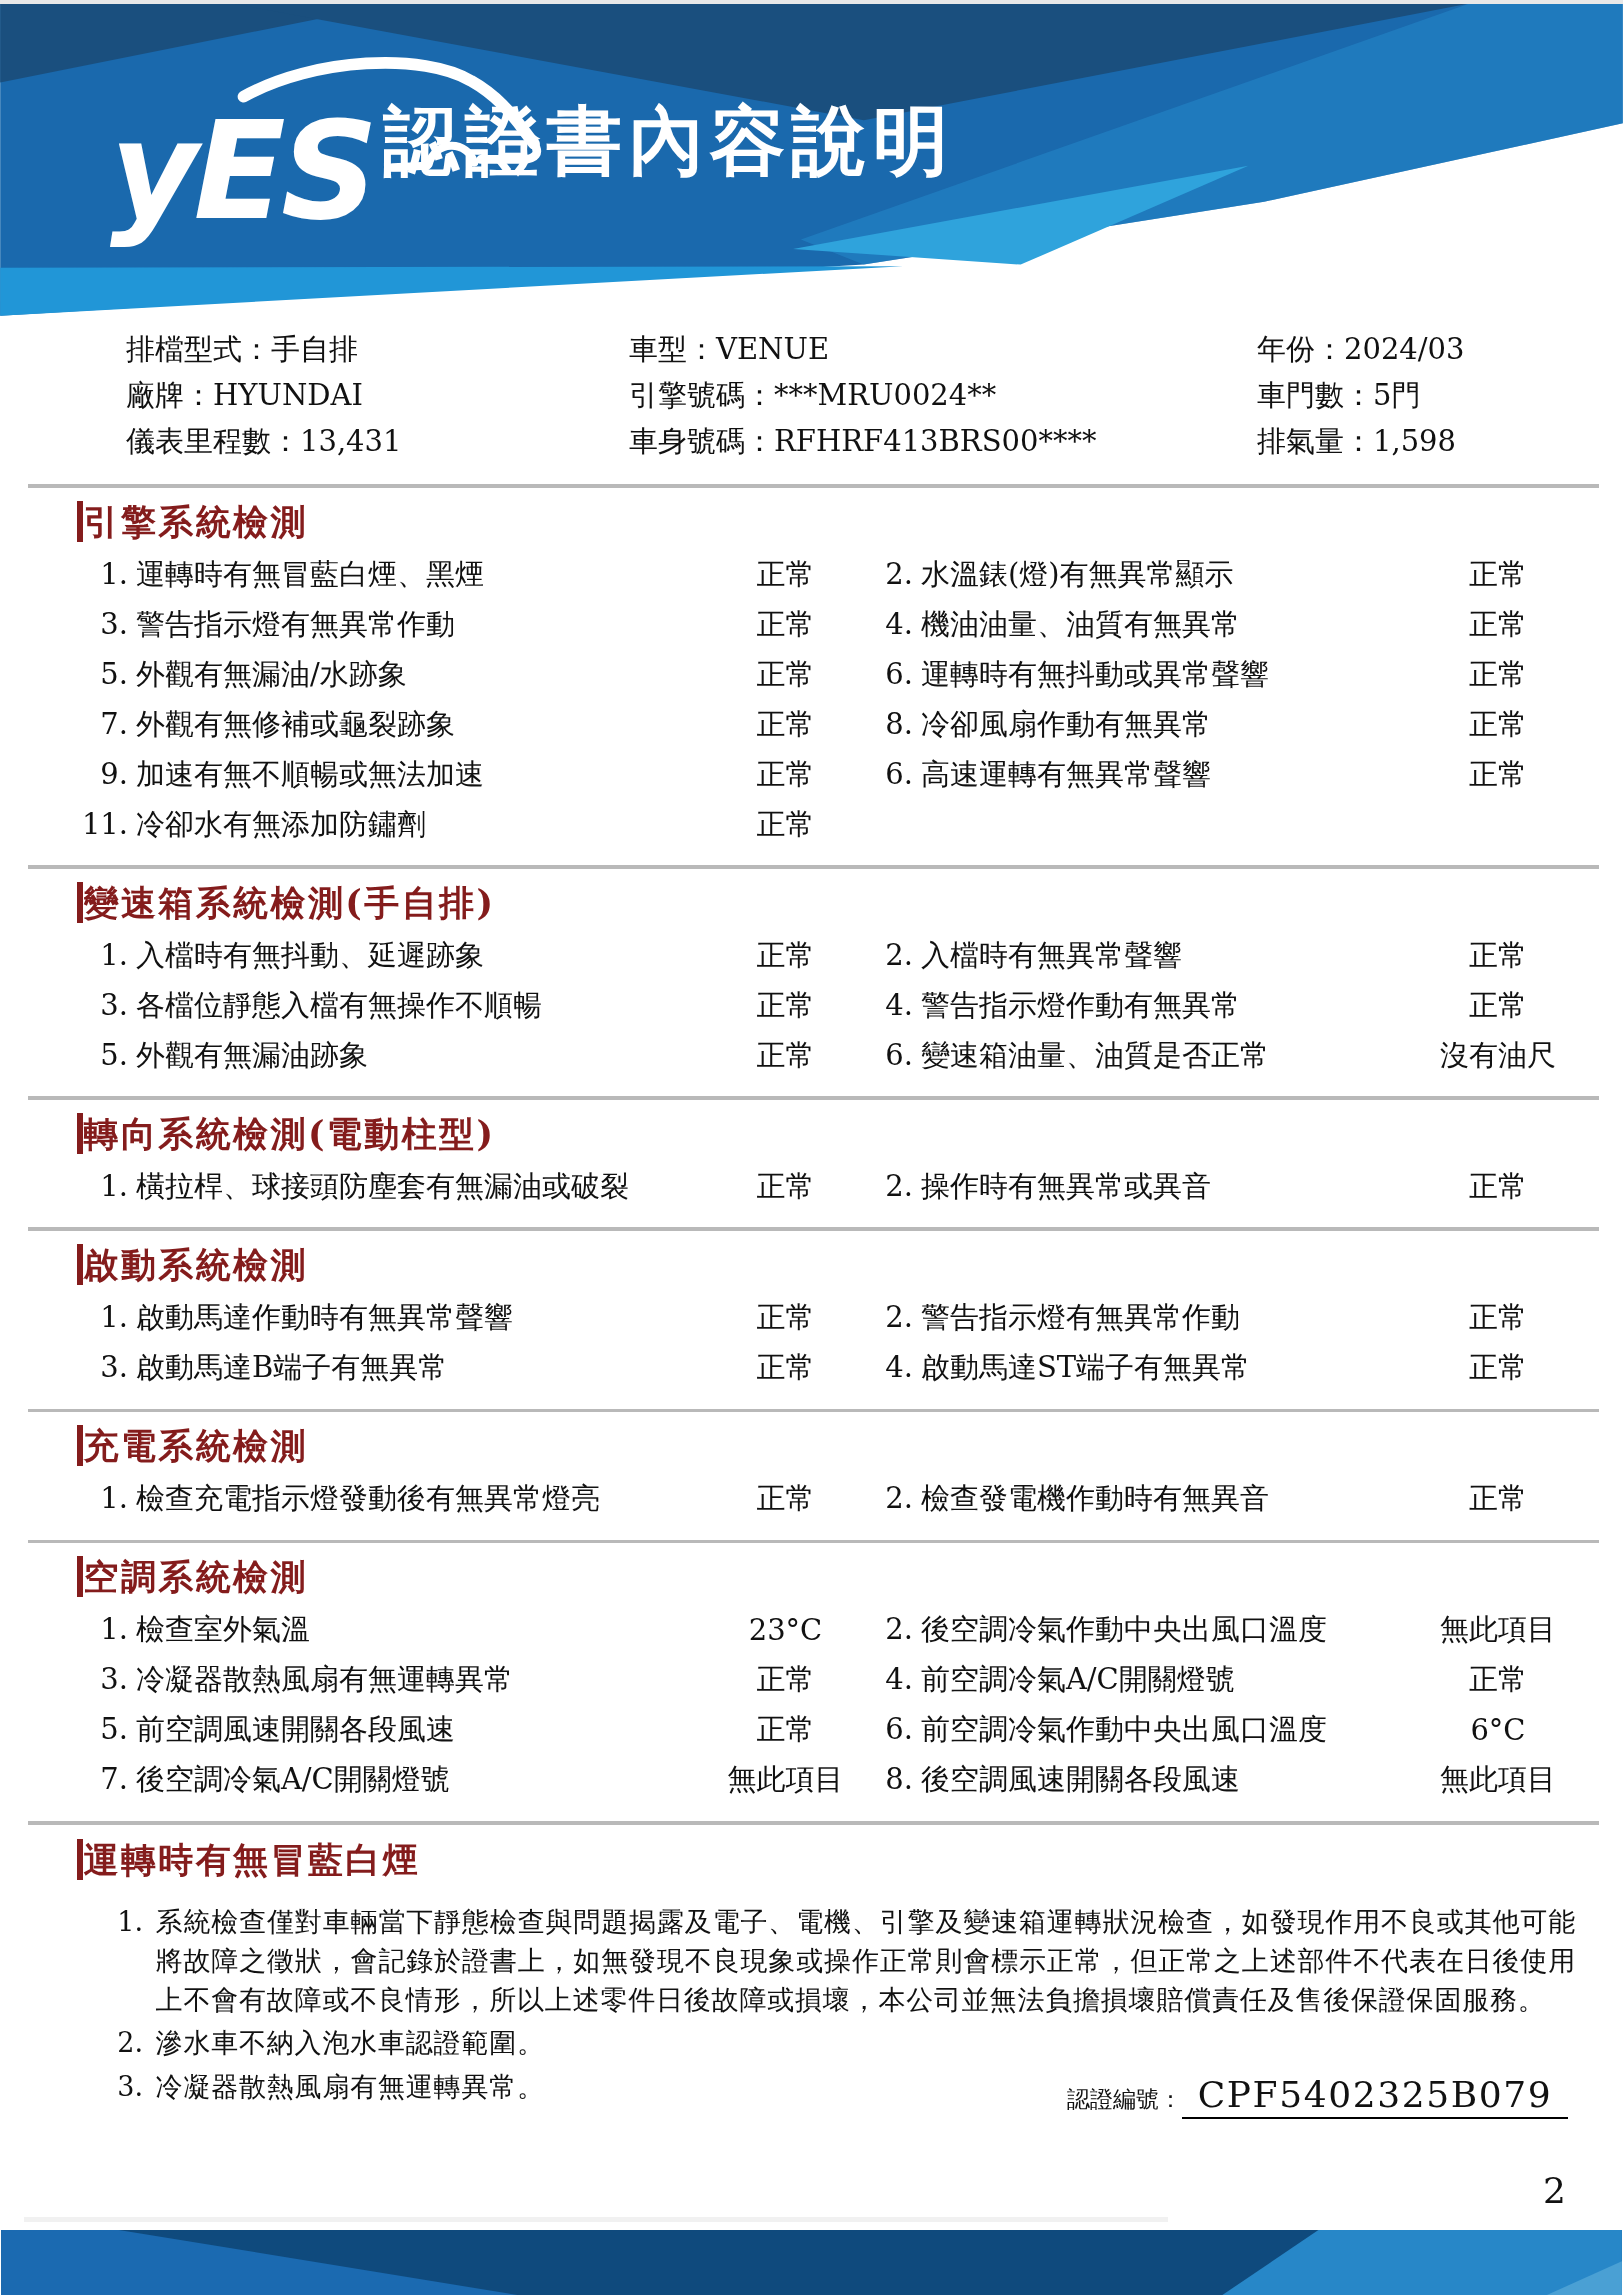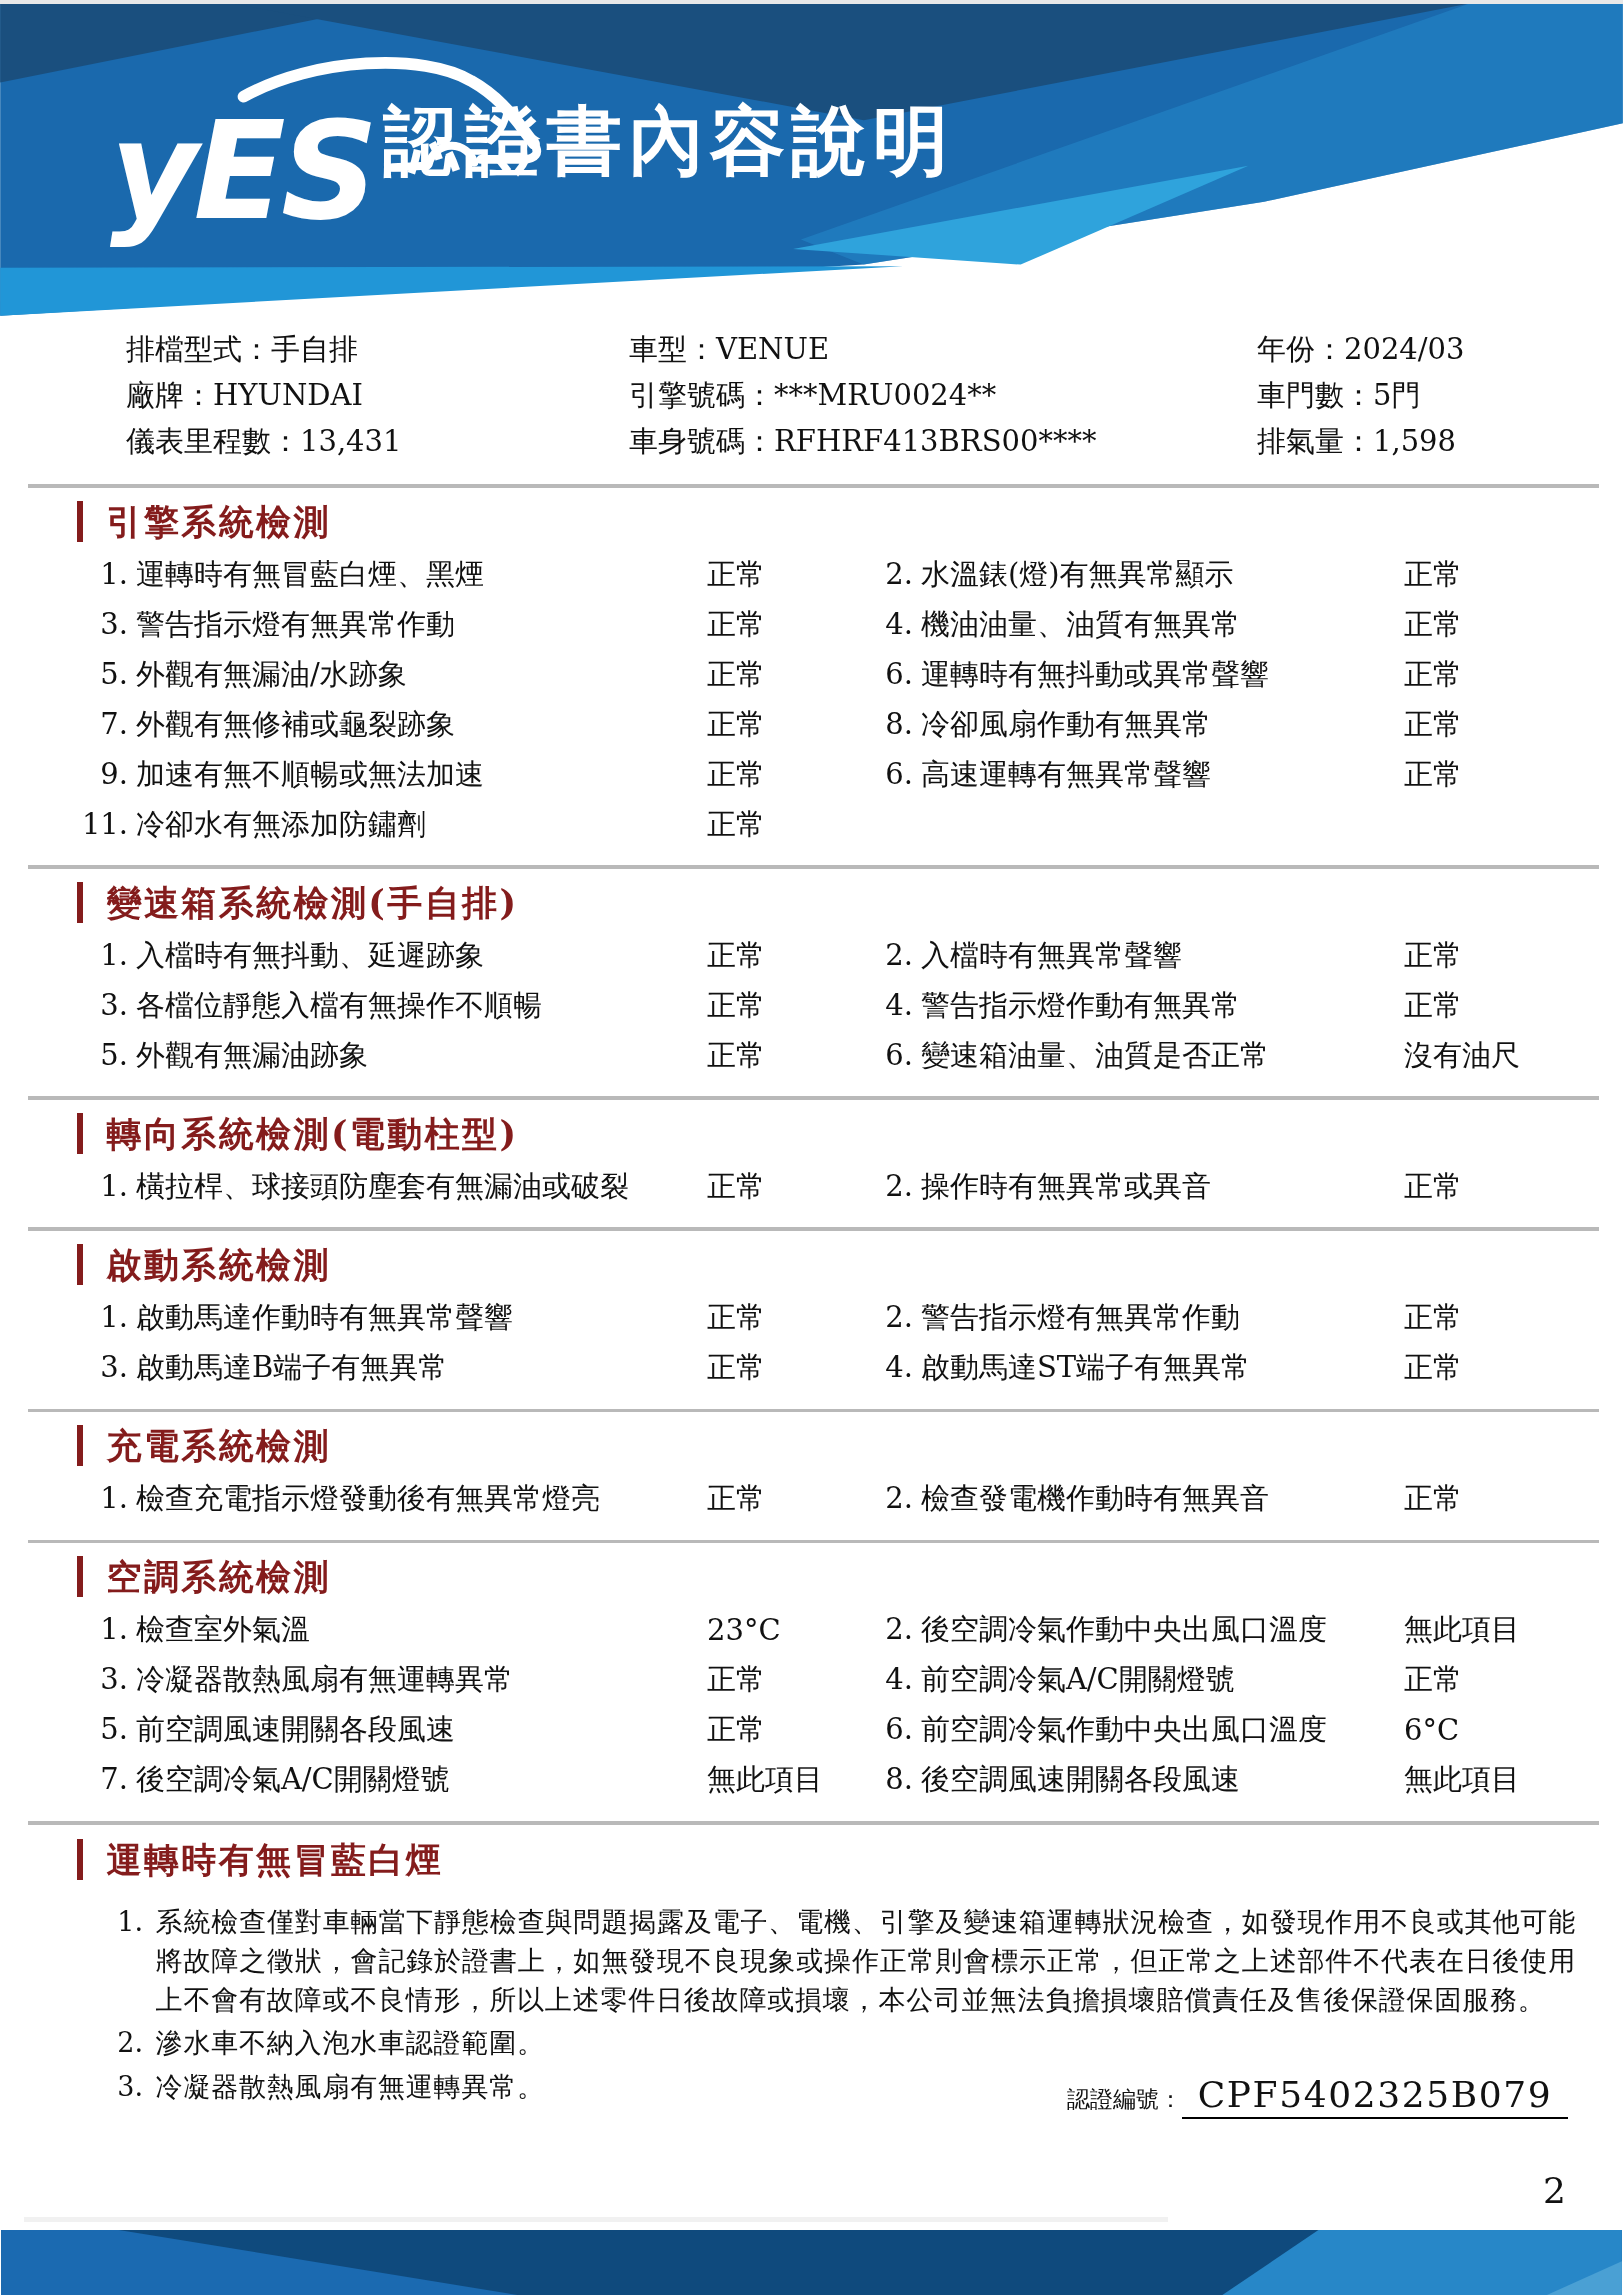--- a/index.html
+++ b/index.html
@@ -10,33 +10,33 @@
   
   .header{position:relative;height:314px;}
   .header svg{position:absolute;left:0;top:0;display:block;}
   
   .vehicle{display:grid;grid-template-columns:503px 628px 1fr;padding:7.9px 31px 4.7px 126px;}
   .v-row{height:46px;line-height:46px;font-size:29px;white-space:nowrap;}
   
   .sep{height:3.9px;background:#b9b9b9;margin:15.7px 23.6px 11px 27.5px;}
   .sep-light{position:absolute;left:23.6px;right:455px;bottom:77px;height:5.5px;background:#f1f1f1;}
   
-  .section-title{display:flex;align-items:flex-end;gap:24px;margin:12.6px 0 0 77px;}
+  .section-title{display:flex;align-items:flex-end;gap:1px;margin:12.6px 0 0 77px;}
   .title-bar{width:5.5px;height:41px;background:#841c1c;flex:0 0 auto;}
   .section-title h2{
     margin:0;font-size:35px;font-weight:bold;color:#841c1c;letter-spacing:2.4px;line-height:41px;
   }
   .rows{margin-top:7.9px;}
   .item-row{
     display:grid;grid-template-columns:628px 157px 1fr 188px;
     align-items:center;height:50px;padding:0 31px 0 79px;font-size:29px;
   }
   .item{display:flex;align-items:baseline;white-space:nowrap;overflow:hidden;}
   .item .no{flex:0 0 49px;text-align:right;margin-right:7.9px;}
-  .result{text-align:left;white-space:nowrap;}
+  .result{text-align:center;white-space:nowrap;}
   
   .notes{position:relative;margin-top:14px;padding-bottom:6.3px;}
   .note-items{margin:22px 47px 0 102px;}
   .note{display:flex;align-items:flex-start;font-size:27px;line-height:39px;margin-bottom:4.7px;}
   .note .no{flex:0 0 41px;text-align:right;margin-right:12.6px;}
   .note .txt{flex:1;text-align:justify;letter-spacing:0.8px;}
   .cert{position:absolute;right:55px;bottom:1.6px;font-size:23px;white-space:nowrap;}
   .cert .cert-value{
     font-size:36px;border-bottom:2.4px solid #000;padding:0 15.7px 1.6px 15.7px;letter-spacing:1.6px;
   }

